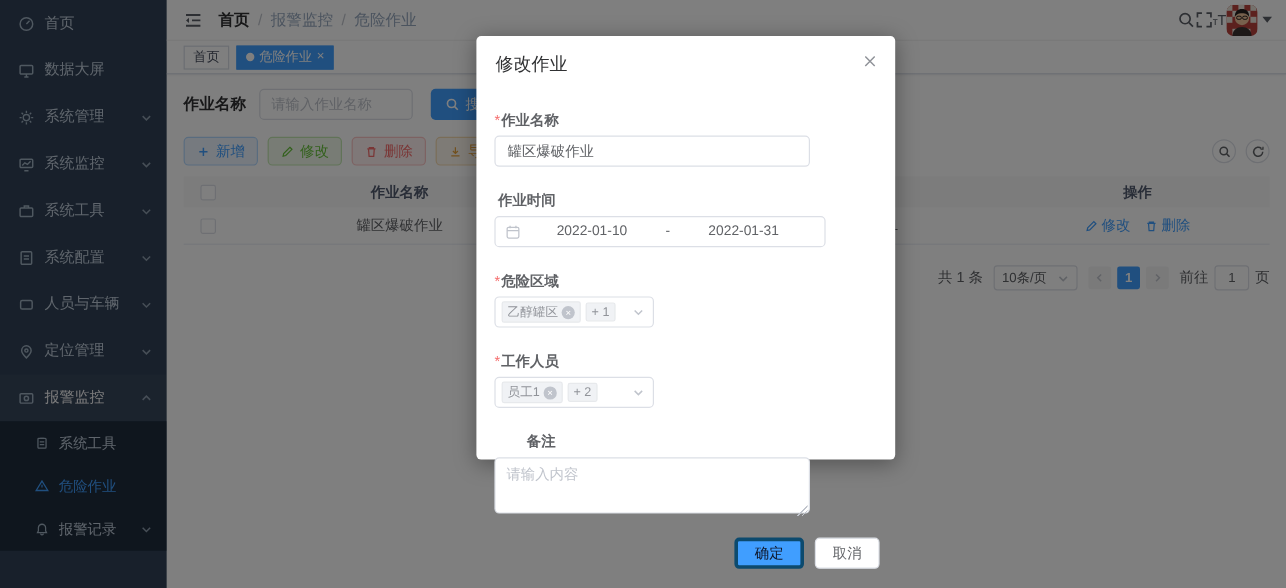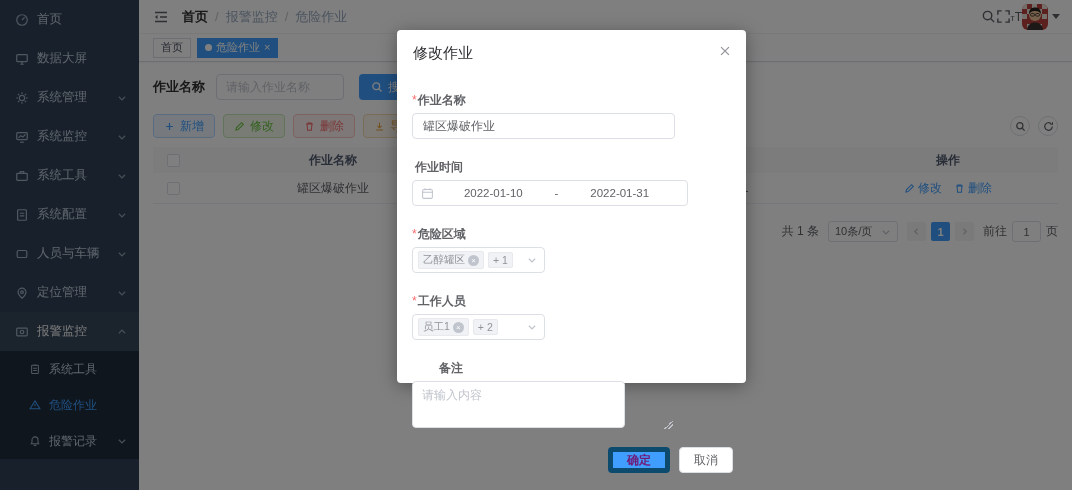--- a/index.html
+++ b/index.html
@@ -106,26 +106,26 @@
   .cal-ic { width:13px; height:13px; color:#c0c4cc; flex-shrink:0; }
   .cal-ic svg { width:13px; height:13px; display:block; }
   .dr-part { flex:1; text-align:center; }
   .dr-sep { color:#606266; padding:0 2px; }
   .select { width:133px; height:26px; border:1px solid #dcdfe6; border-radius:4px; display:flex; align-items:center; gap:4px; padding:0 7px 0 5px; }
   .tag { background:#f0f2f5; border:1px solid #e7e9ec; border-radius:2px; font-size:10.5px; color:#909399; padding:1px 4px; display:flex; align-items:center; gap:3px; white-space:nowrap; }
   .tag-x { width:11px; height:11px; border-radius:50%; background:#c0c4cc; color:#fff; font-size:8px; line-height:11px; text-align:center; cursor:pointer; }
   .select .sel-chev { margin-left:auto; color:#c0c4cc; width:10px; height:10px; }
   .select .sel-chev svg { width:10px; height:10px; display:block; }
   .ta-wrap { position:relative; width:263px; }
-  .textarea { width:213px; height:47px; border:1px solid #dcdfe6; border-radius:4px; padding:5px 9px; font-size:12px; color:#606266; resize:none; outline:none; font-family:inherit; }
+  .textarea { width:263px; height:47px; border:1px solid #dcdfe6; border-radius:4px; padding:5px 9px; font-size:12px; color:#606266; resize:none; outline:none; font-family:inherit; }
   .textarea::placeholder { color:#c0c4cc; }
   .ta-grip { position:absolute; right:2px; bottom:3px; width:9px; height:9px; cursor:nwse-resize;
     background:linear-gradient(135deg, transparent 0 50%, #c0c4cc 50% 57%, transparent 57% 71%, #c0c4cc 71% 78%, transparent 78%); }
   .modal-footer { margin-top:auto; padding:0 13px 14px; display:flex; justify-content:flex-end; gap:9px; }
-  .btn-primary { height:26px; padding:0 14px; background:#409eff; border:5px solid #0c4a6e; border-radius:4px; color:#701a75; font-size:12px; cursor:pointer;font-weight:bold; }
+  .btn-primary { height:26px; padding:0 14px; background:#409eff; border:3px solid #0c4a6e; border-radius:4px; color:#0f172a; font-size:12px; cursor:pointer; }
   .btn-default { height:26px; padding:0 14px; background:#fff; border:1px solid #dcdfe6; border-radius:4px; color:#606266; font-size:12px; cursor:pointer; }
 </style>
 </head>
 <body>
 
 <div class="app">
 
   <aside class="sidebar">
     <div class="menu-item">
       <span class="mi">

